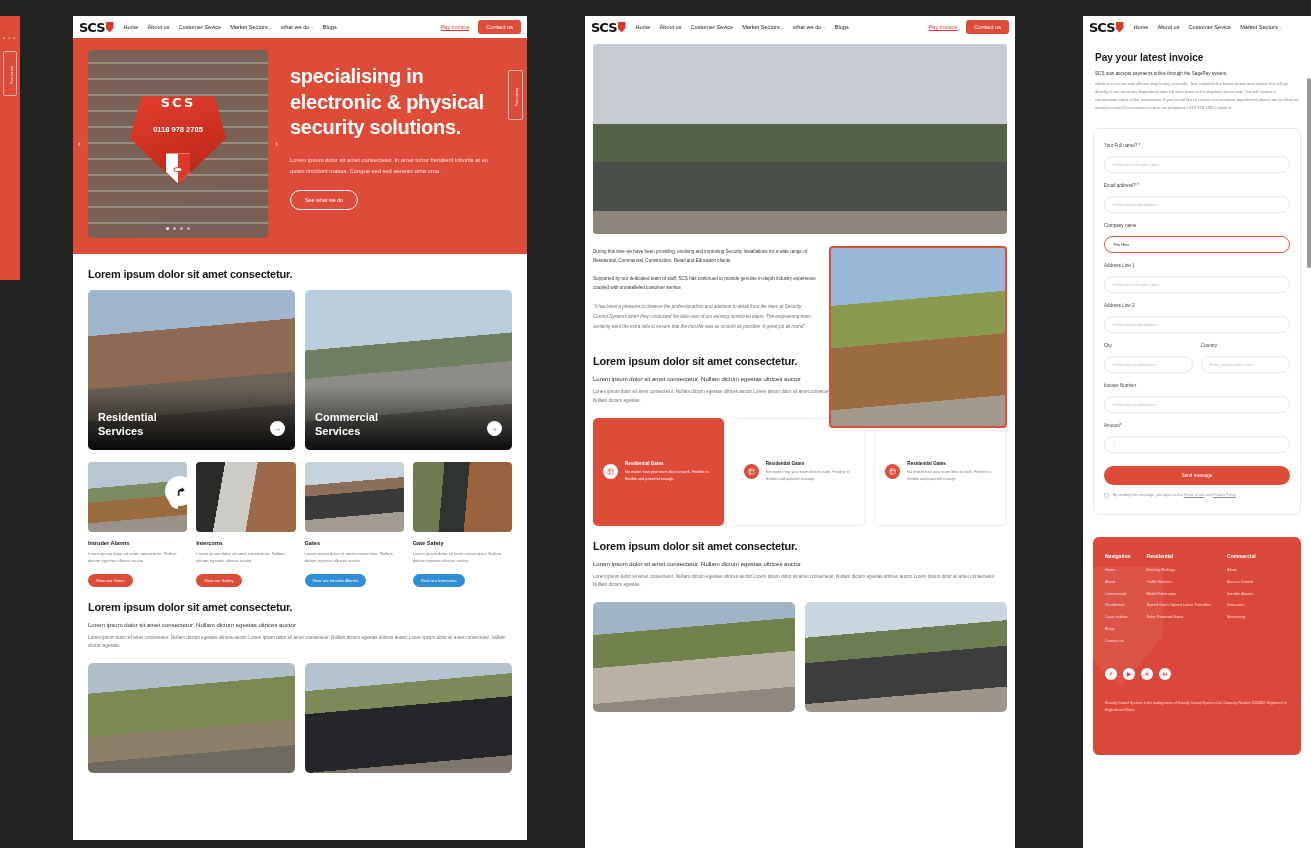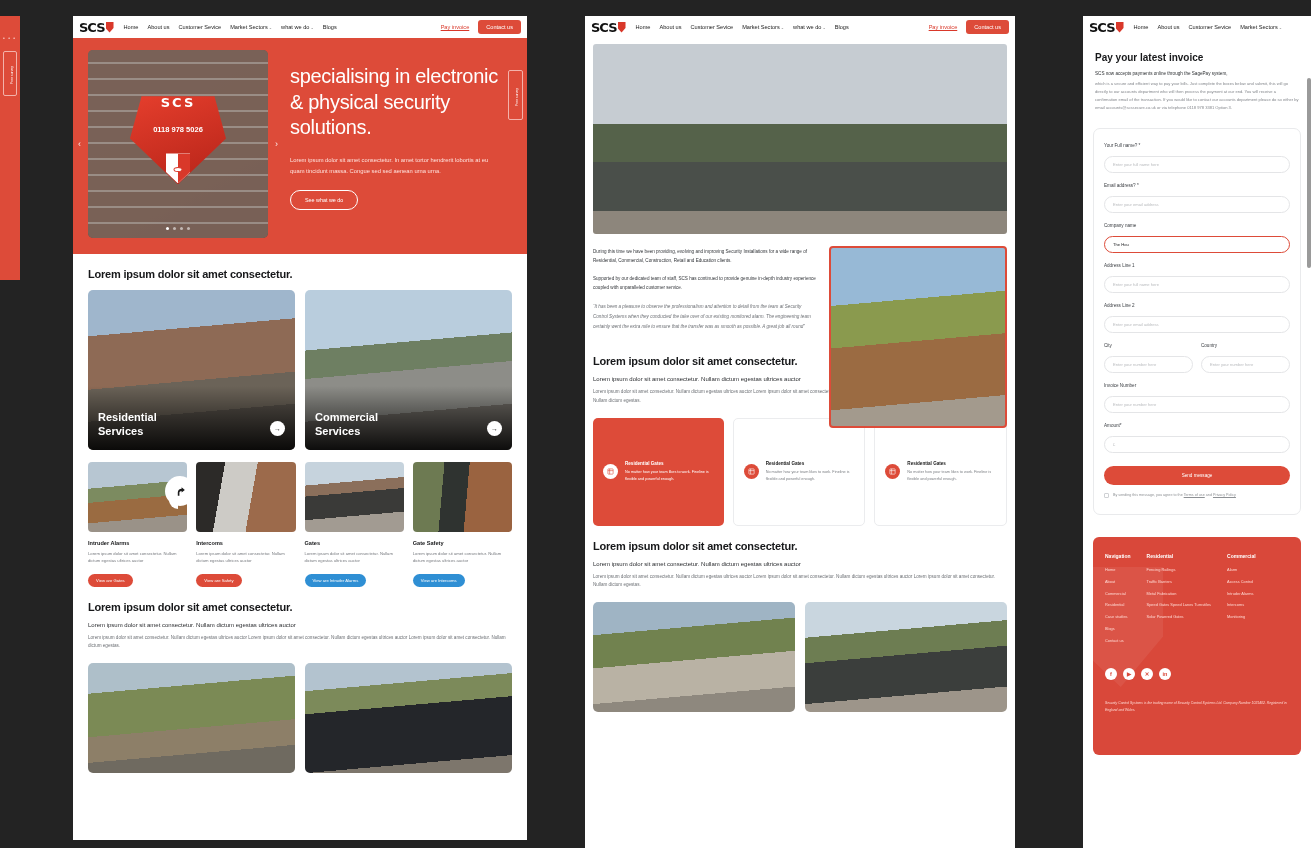--- a/index.html
+++ b/index.html
@@ -62,21 +62,21 @@
   .hero-card-shadow { position:absolute; left:22px; top:19px; width:180px; height:188px;
     background:#fff; border-radius:5px; z-index:-1; }
   .arrow-l, .arrow-r { position:absolute; top:50%; transform:translateY(-50%);
     color:#fff; font-size:9px; cursor:pointer; opacity:.9; }
   .arrow-l { left:-10px; } .arrow-r { right:-10px; }
   .dots { position:absolute; bottom:8px; left:50%; transform:translateX(-50%);
     display:flex; gap:4px; }
   .dots i { width:3px; height:3px; border-radius:50%; background:rgba(255,255,255,.55); display:block; cursor:pointer; }
   .dots i.on { background:#fff; }
   .hero-txt { flex:1; padding:14px 20px 0 22px; }
-  .hero-h1 { color:#fff; font-size:20px; font-weight:400; line-height:1.28; letter-spacing:-.3px; }
+  .hero-h1 { color:#fff; font-size:20px; font-weight:700; line-height:1.28; letter-spacing:-.3px; }
   .hero-p { color:#ffe2dd; font-size:5.8px; line-height:1.85; margin-top:14px; max-width:212px; }
   .hero-btn { display:inline-block; margin-top:14px; border:1px solid #fff; color:#fff;
     border-radius:20px; padding:6px 14px; font-size:5.4px; cursor:pointer; }
   .side-tab { position:absolute; right:4px; top:32px; width:15px; height:50px;
     border:1px solid #f3b2aa; border-radius:2px; }
   .side-tab span { display:block; transform:rotate(-90deg); white-space:nowrap;
     font-size:3.4px; color:#fff; margin-top:24px; margin-left:-14px; width:44px; text-align:center; }
 
   
   .sec { padding:14px 15px 0 15px; }
@@ -229,21 +229,21 @@
       <span class="nav-cta">Contact us</span>
     </div>
 
     <div class="hero">
       <div class="hero-imgwrap">
         <div class="hero-card-shadow"></div>
         <div class="hero-img">
           <div class="brick"></div>
           <div class="siren"></div>
           <div class="siren-t">SCS</div>
-          <div class="siren-p">0118 978 5026</div>
+          <div class="siren-p">0118 978 2785</div>
           <div class="siren-shield"></div>
           <div class="siren-eye"></div>
           <div class="dots">
             <i class="on"></i>
             <i></i>
             <i></i>
             <i></i>
           </div>
         </div>
         <span class="arrow-l">‹</span>

